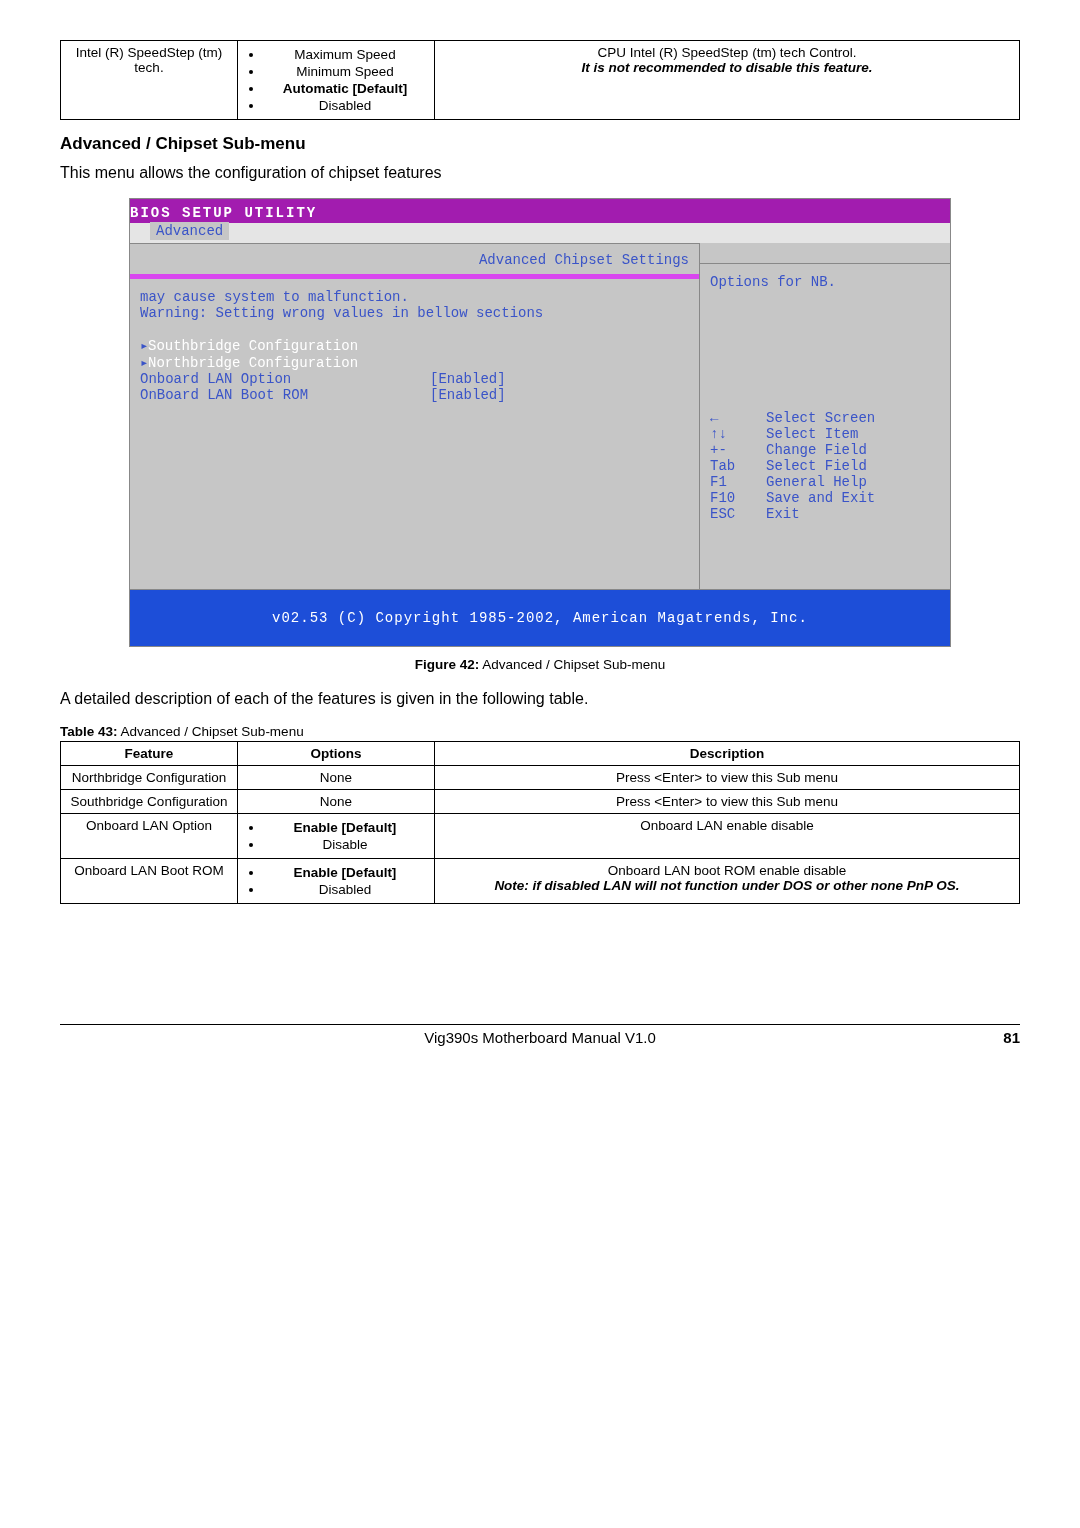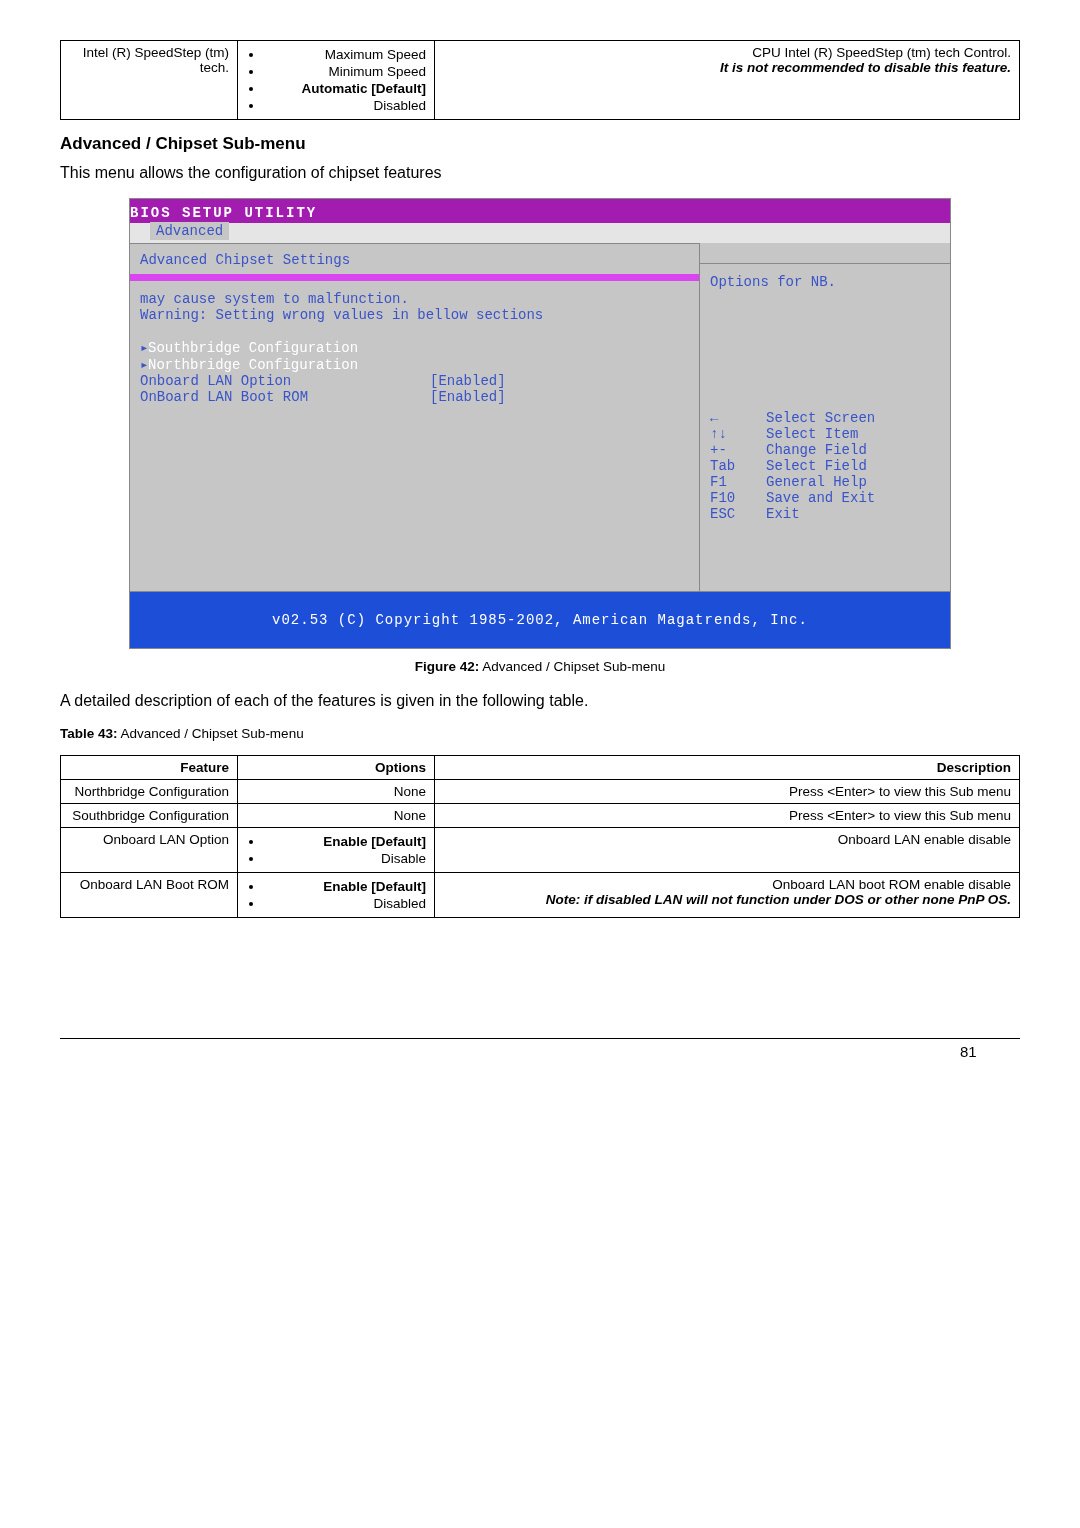--- a/index.html
+++ b/index.html
@@ -14,21 +14,21 @@
   table.doc {
     border-collapse: collapse;
     width: 100%;
     margin-bottom: 10px;
   }
   table.doc td, table.doc th {
     border: 1px solid #000;
     padding: 4px 8px;
     vertical-align: top;
     font-size: 13.5px;
-    text-align: right;
+    text-align: center;
   }
   table.doc th { font-weight: bold; }
   ul.opts { margin: 0; padding-left: 18px; }
   ul.opts li { margin: 2px 0; }
   h2.sec { font-size: 17px; font-weight: bold; margin: 14px 0 8px 0; }
   p.body { font-size: 16px; margin: 10px 0 16px 0; }
   .bios-wrap {
     margin: 0 auto 10px auto;
     background: #c6c6c6;
     border: 1px solid #888;
@@ -65,53 +65,54 @@
   .bios-right {
     width: 230px;
     border-top: 1px solid #888;
     border-bottom: 1px solid #888;
     padding: 10px 10px;
     color: #3a54c8;
     margin-top: 20px;
   }
   .bios-section-title {
     color: #3a54c8;
-    border-bottom: 7px solid #d946ef;
+    border-bottom: 5px solid #d946ef;
     padding: 8px 10px 6px 10px;
+    text-align: right;
   }
   .bios-left-body { padding: 10px 10px 60px 10px; color: #3a54c8; min-height: 240px; }
   .bios-row { display: flex; white-space: pre; }
   .bios-fld { width: 290px; }
   .bios-val { }
   .bios-sub { color: #fff; }
   .bios-tri { color: #3a54c8; display:inline-block; width:8px;}
   .bios-help-spacer { height: 120px; }
   .bios-keyrow { display: flex; white-space: pre; }
   .bios-key { width: 56px; }
   .bios-footer {
     background: #1d4ed8;
     color: #fff;
     text-align: center;
     padding: 20px 0;
     letter-spacing: 1px;
   }
   .fig-cap { text-align: center; font-size: 13.5px; margin: 6px 0 18px 0; }
-  .tbl-cap { font-size: 13.5px; margin: 6px 0 14px 0; }
+  .tbl-cap { font-size: 13.5px; margin: 6px 0 2px 0; }
   .bold { font-weight: bold; }
   .boldital { font-weight: bold; font-style: italic; }
   .footer-row {
     display: flex;
     border-top: 1px solid #000;
     margin-top: 120px;
     padding-top: 4px;
     font-size: 15px;
     justify-content: space-between;
   }
   .footer-center { text-align: center; flex: 1; }
-  .footer-page { width: 60px; text-align: left; }
+  .footer-page { width: 60px; text-align: right; font-weight: bold; }
 </style>
 </head>
 <body>
 
 <table class="doc">
   <tbody>
       <tr>
     <td style="width:160px">Intel (R) SpeedStep (tm) tech.</td>
     <td style="width:180px">
       <ul class="opts">
@@ -221,14 +222,15 @@
     <td>
       <span>Onboard LAN boot ROM enable disable</span><br>
       <span class="boldital">Note: if disabled LAN will not function under DOS or other none PnP OS.</span>
     </td>
   </tr>
 </tbody>
   </table>
 
 <div class="footer-row">
   <div style="width:60px"></div>
+  <div class="footer-center">Vig390s Motherboard Manual V1.0</div>
   <div class="footer-page">81</div>
 </div>
 
 </body></html>

